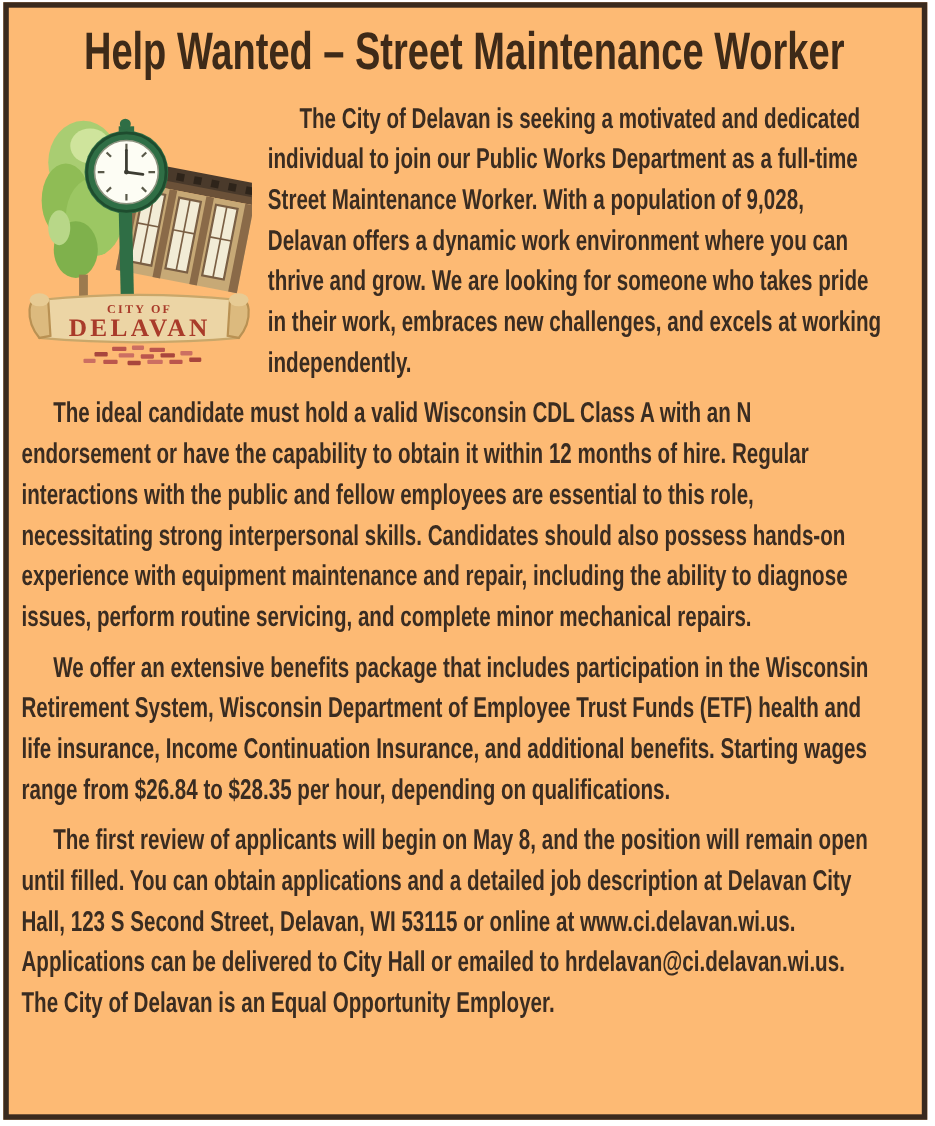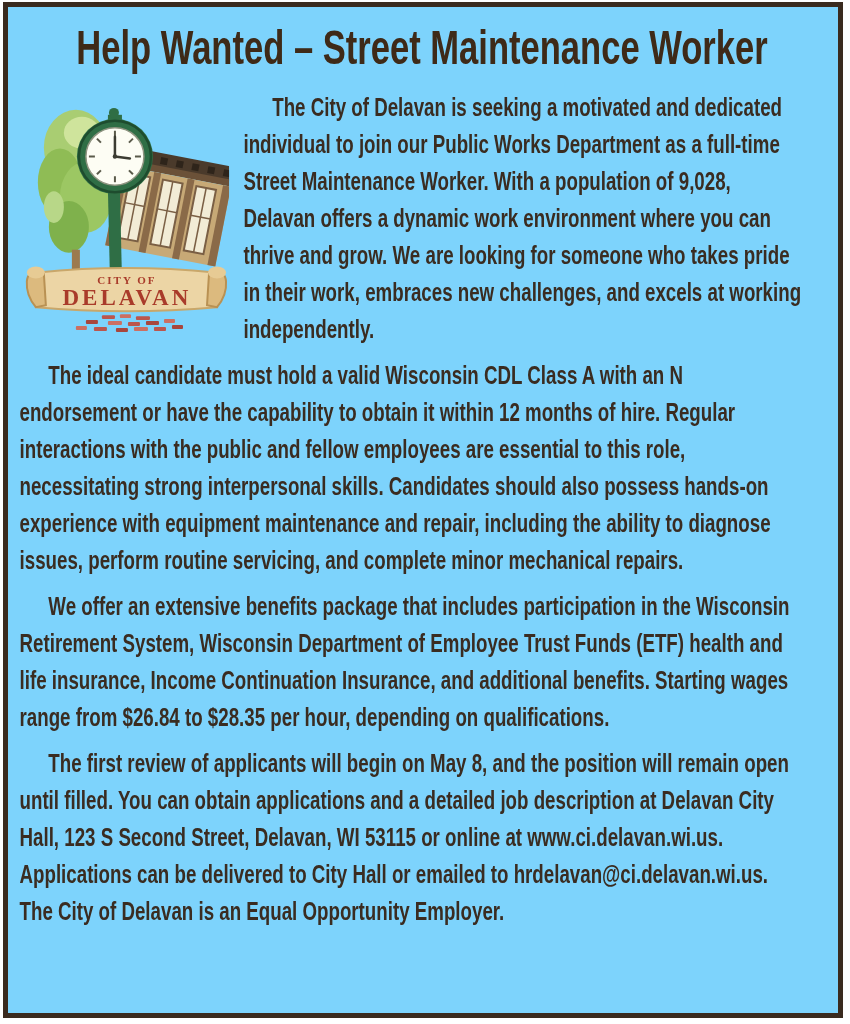--- a/index.html
+++ b/index.html
@@ -1,19 +1,19 @@
 <!DOCTYPE html>
 <html><head>
 <meta charset="utf-8">
 <style>
   html,body{margin:0;padding:0;background:#ffffff;}
   body{width:850px;height:1024px;position:relative;font-family:"Liberation Sans",sans-serif;overflow:hidden;}
   .frame{
     position:absolute;left:3px;top:2px;width:830px;height:1006px;
-    border:5px solid #3a2a1e;background:#7dd3fc;
+    border:5px solid #3a2a1e;background:#fdba74;
   }
   .content{
     width:1118px;
     transform:scaleX(0.72);
     transform-origin:0 0;
     padding:10px 0 0 16px;
     color:#3a2c21;
   }
   h1.headline{
     margin:4px 0 14px 0;

